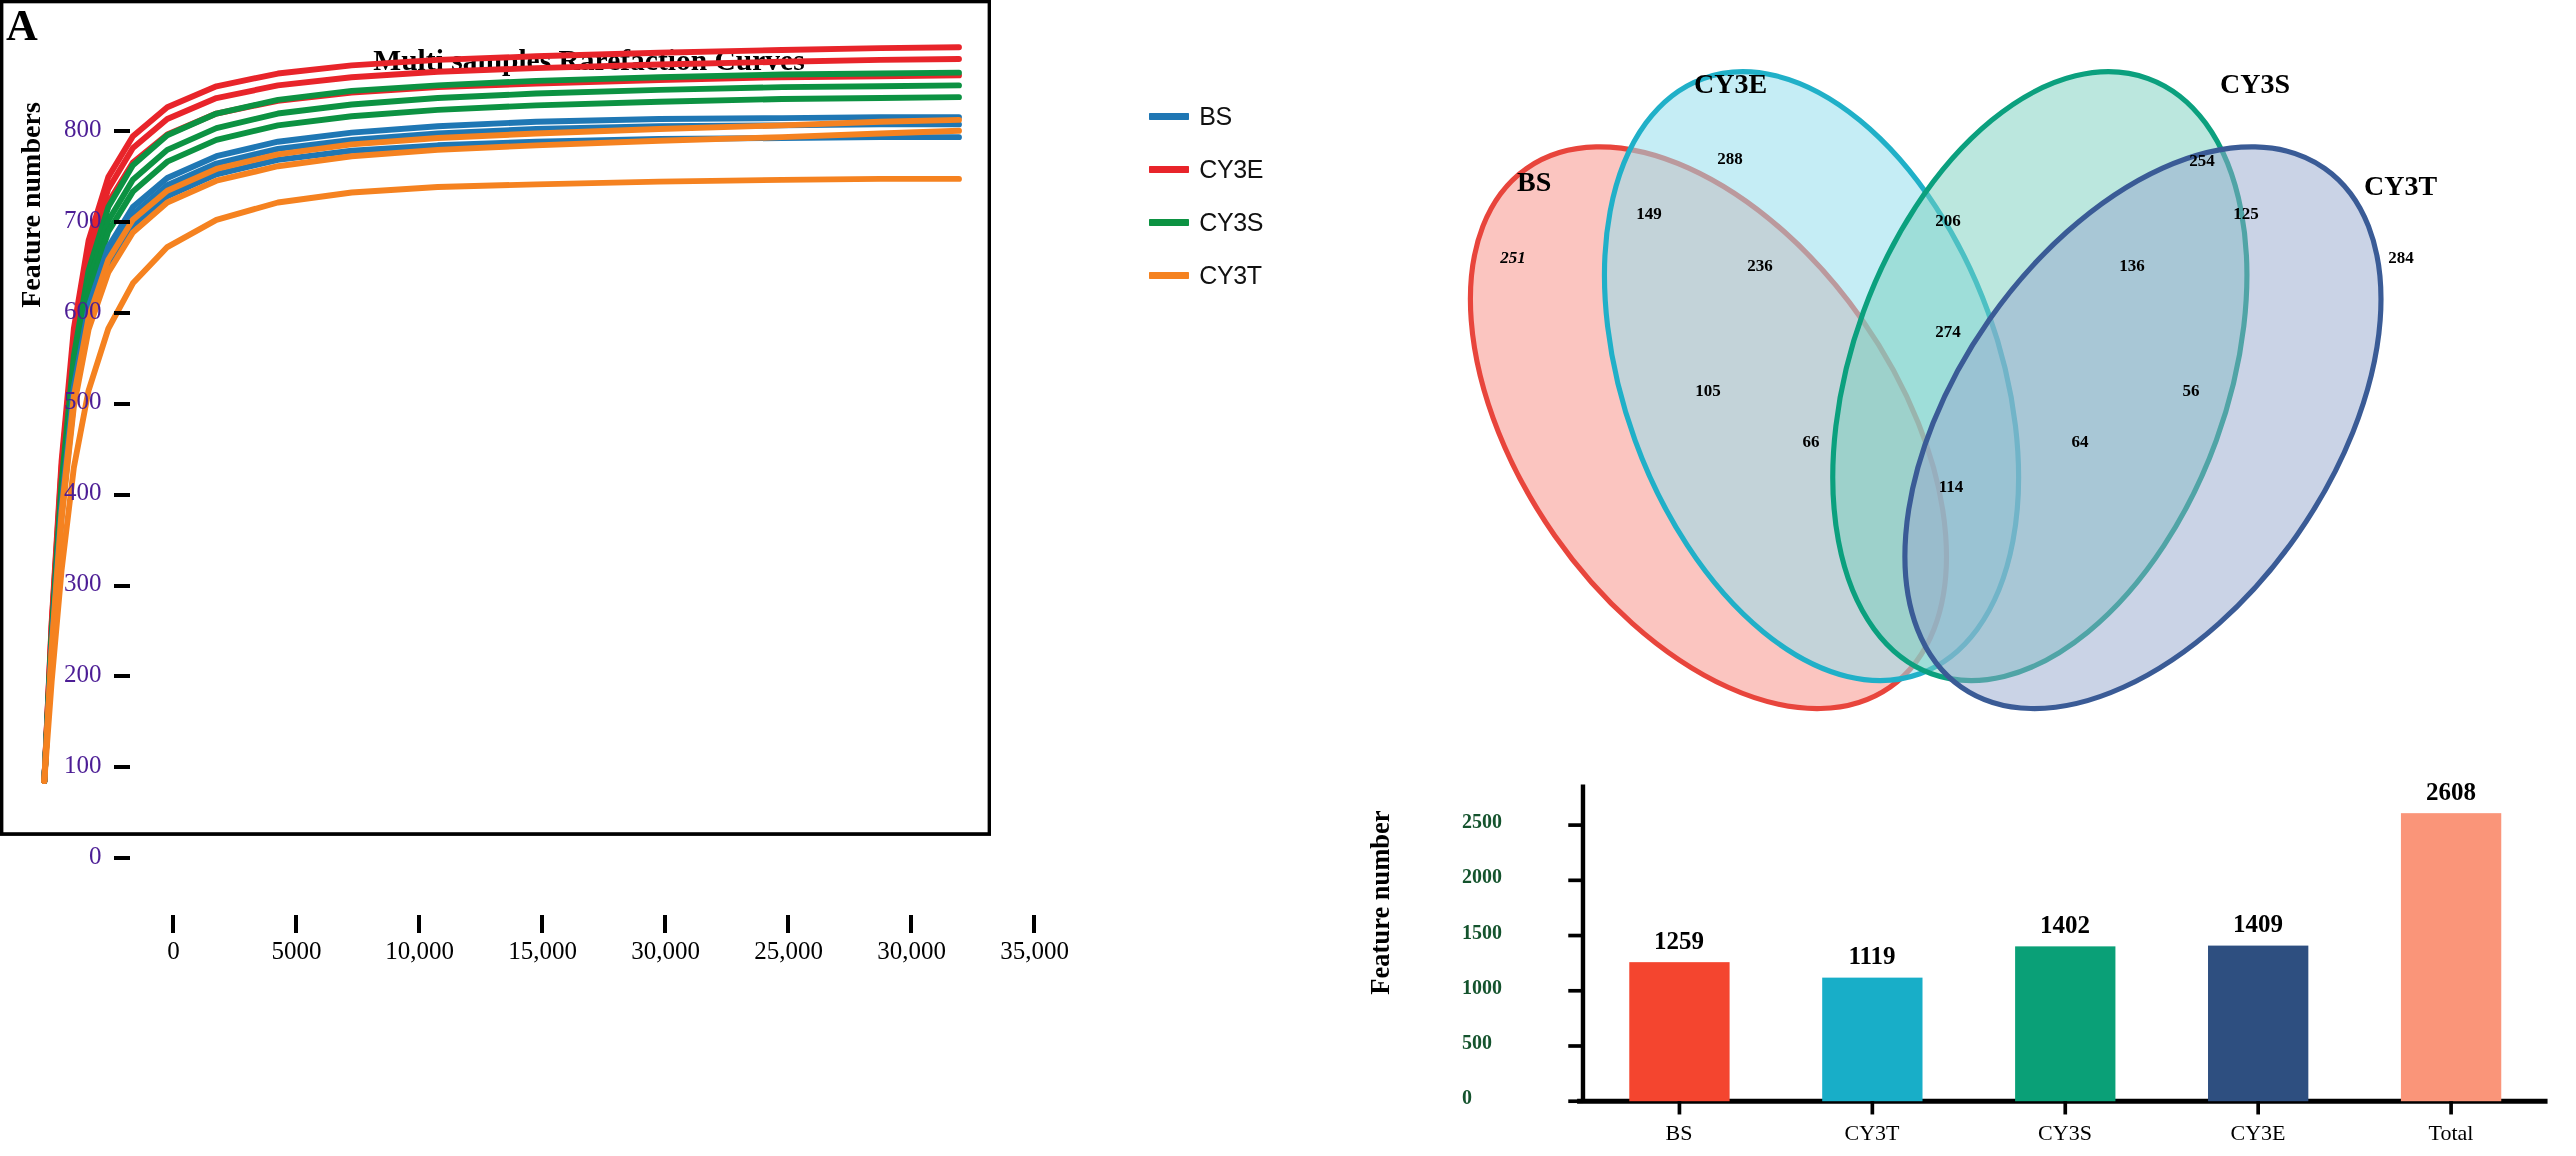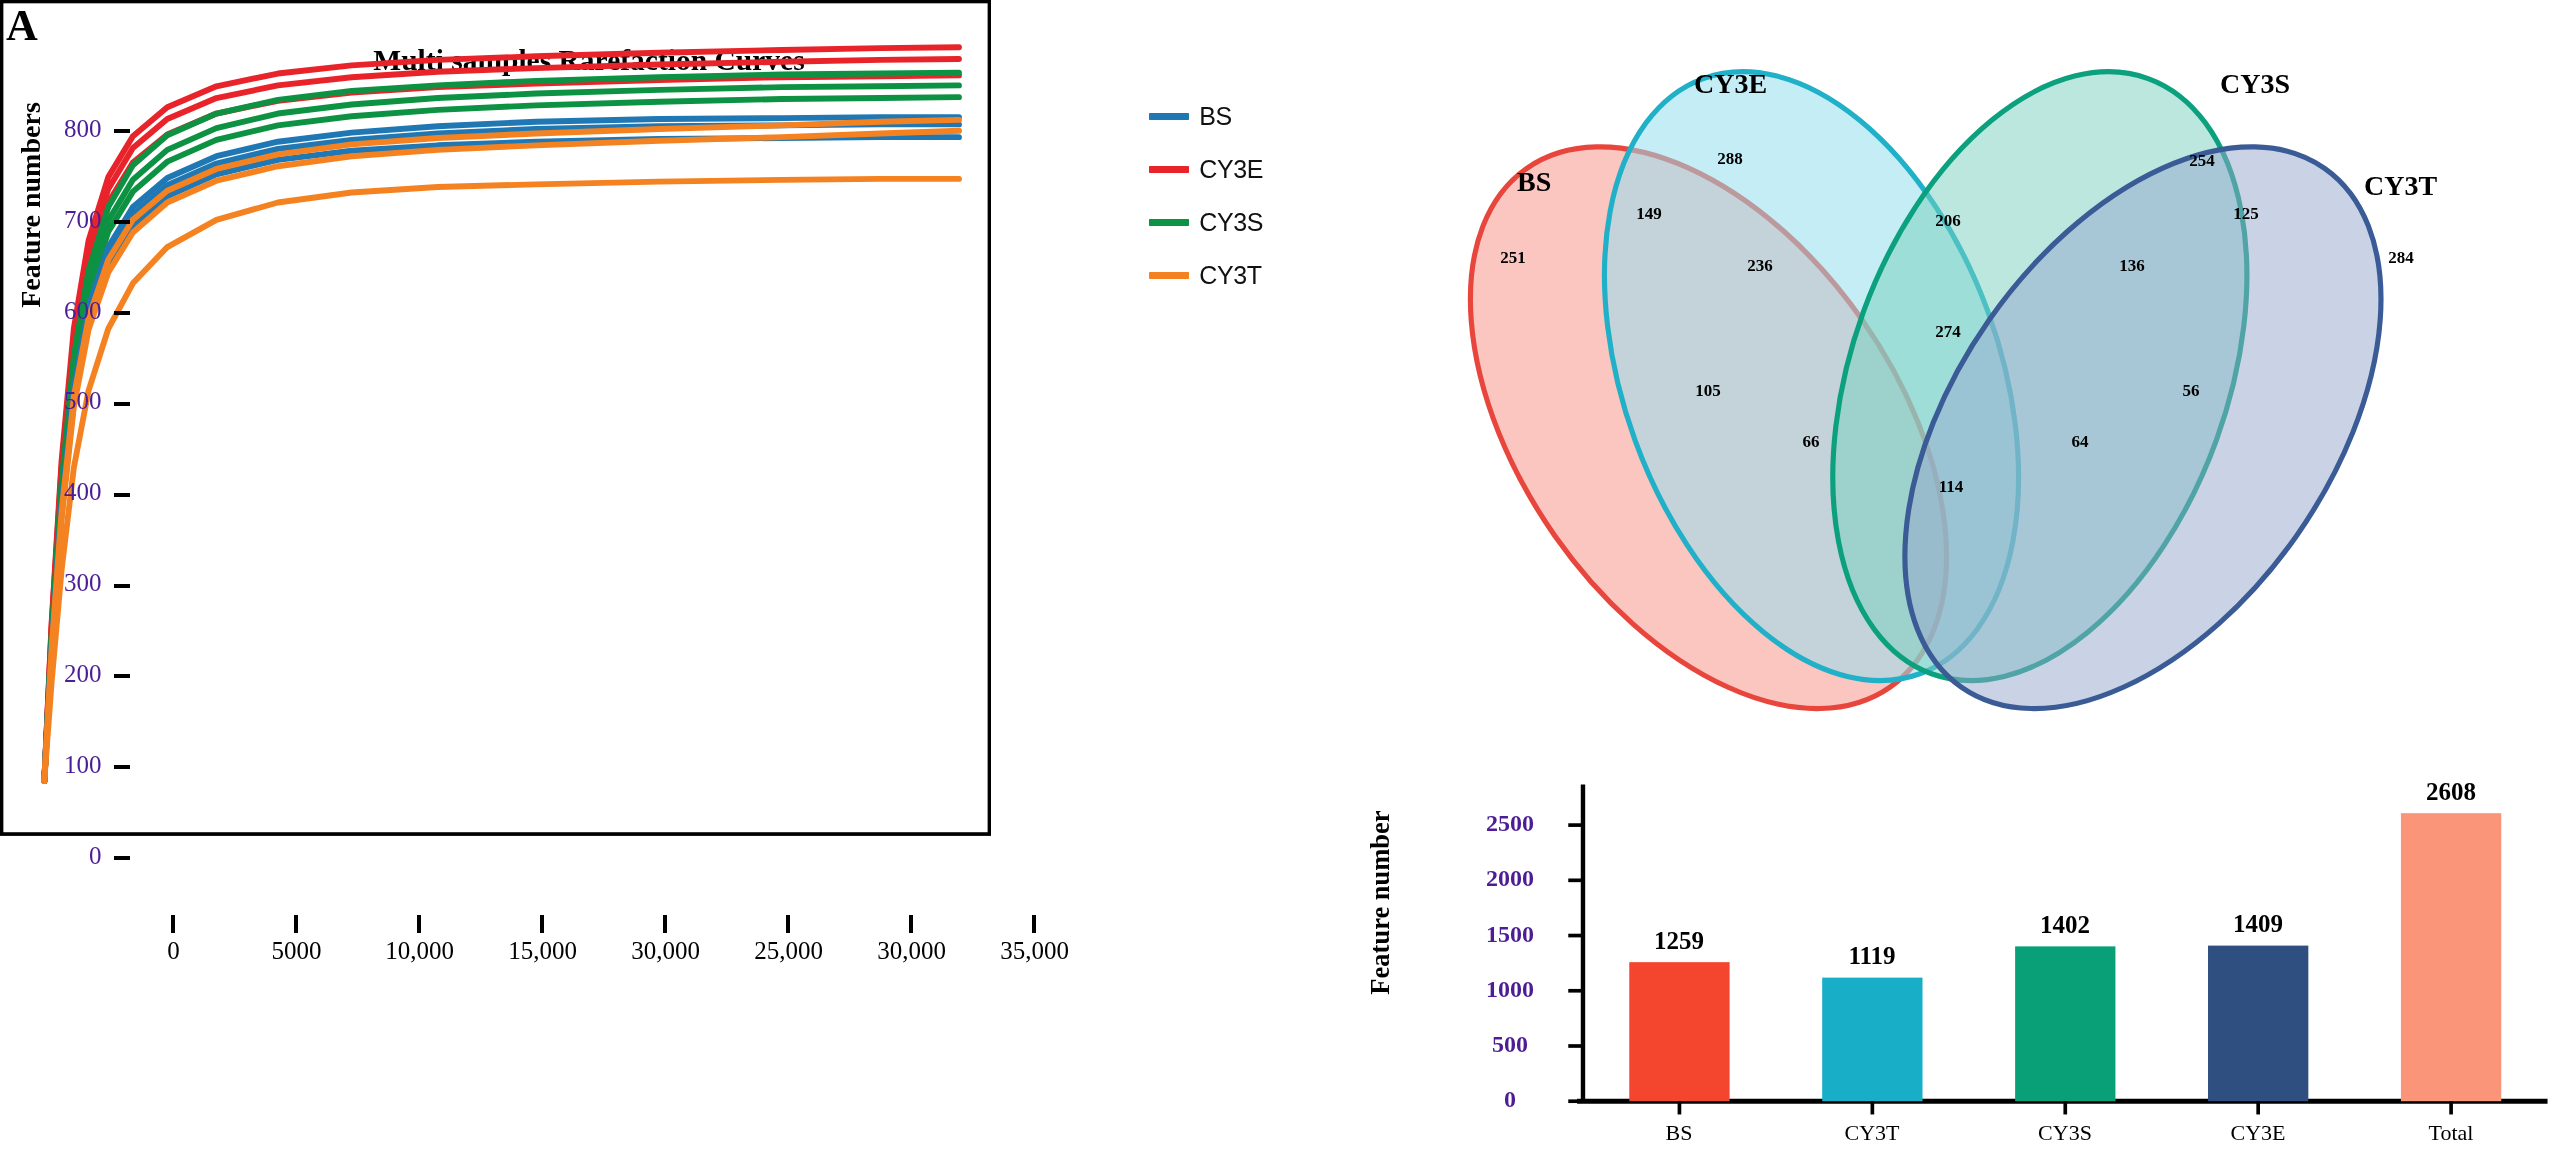--- a/index.html
+++ b/index.html
@@ -64,22 +64,22 @@
     transform:translate(-50%,-50%);
   }
   
   #bar-wrap{position:absolute;left:44px;top:777px;width:1237px;height:376px;}
   #ylabel-b{
     position:absolute;left:-81px;top:110px;width:243px;text-align:center;
     transform:rotate(-90deg);transform-origin:center center;
     font-family:"Liberation Serif",serif;font-weight:bold;font-size:26.5px;color:#000;
   }
   .bytick{
-    position:absolute;right:0;width:96px;text-align:center;
-    font-family:"Liberation Serif",serif;font-weight:bold;font-size:24px;color:#4c1d95;
+    position:absolute;right:0;width:96px;text-align:left;
+    font-family:"Liberation Serif",serif;font-weight:bold;font-size:20px;color:#14532d;
   }
   .bar-val{
     position:absolute;text-align:center;
     font-family:"Liberation Serif",serif;font-weight:bold;font-size:25px;color:#000;
     transform:translateX(-50%);
   }
   .bar-cat{
     position:absolute;text-align:center;
     font-family:"Liberation Serif",serif;font-weight:normal;font-size:22px;color:#000;
     transform:translateX(-50%);
@@ -184,21 +184,21 @@
         </svg>
       <div id="venn-labels">
           <div class="venn-label" style="left: 221px; top: 136px;">BS</div>
           <div class="venn-label" style="left: 398px; top: 38px;">CY3E</div>
           <div class="venn-label" style="left: 924px; top: 38px;">CY3S</div>
           <div class="venn-label" style="left: 1068px; top: 140px;">CY3T</div>
         </div>
       <div id="venn-numbers">
           <div class="venn-num" style="left: 434px; top: 129px;">288</div>
           <div class="venn-num" style="left: 906px; top: 131px;">254</div>
-          <div class="venn-num" style="left: 217px; top: 228px;">251</div>
+          <div class="venn-num" style="left: 217px; top: 228px; font-style: italic;">251</div>
           <div class="venn-num" style="left: 1105px; top: 228px;">284</div>
           <div class="venn-num" style="left: 652px; top: 191px;">206</div>
           <div class="venn-num" style="left: 353px; top: 184px;">149</div>
           <div class="venn-num" style="left: 950px; top: 184px;">125</div>
           <div class="venn-num" style="left: 464px; top: 236px;">236</div>
           <div class="venn-num" style="left: 836px; top: 236px;">136</div>
           <div class="venn-num" style="left: 652px; top: 302px;">274</div>
           <div class="venn-num" style="left: 412px; top: 361px;">105</div>
           <div class="venn-num" style="left: 895px; top: 361px;">56</div>
           <div class="venn-num" style="left: 515px; top: 412px;">66</div>

